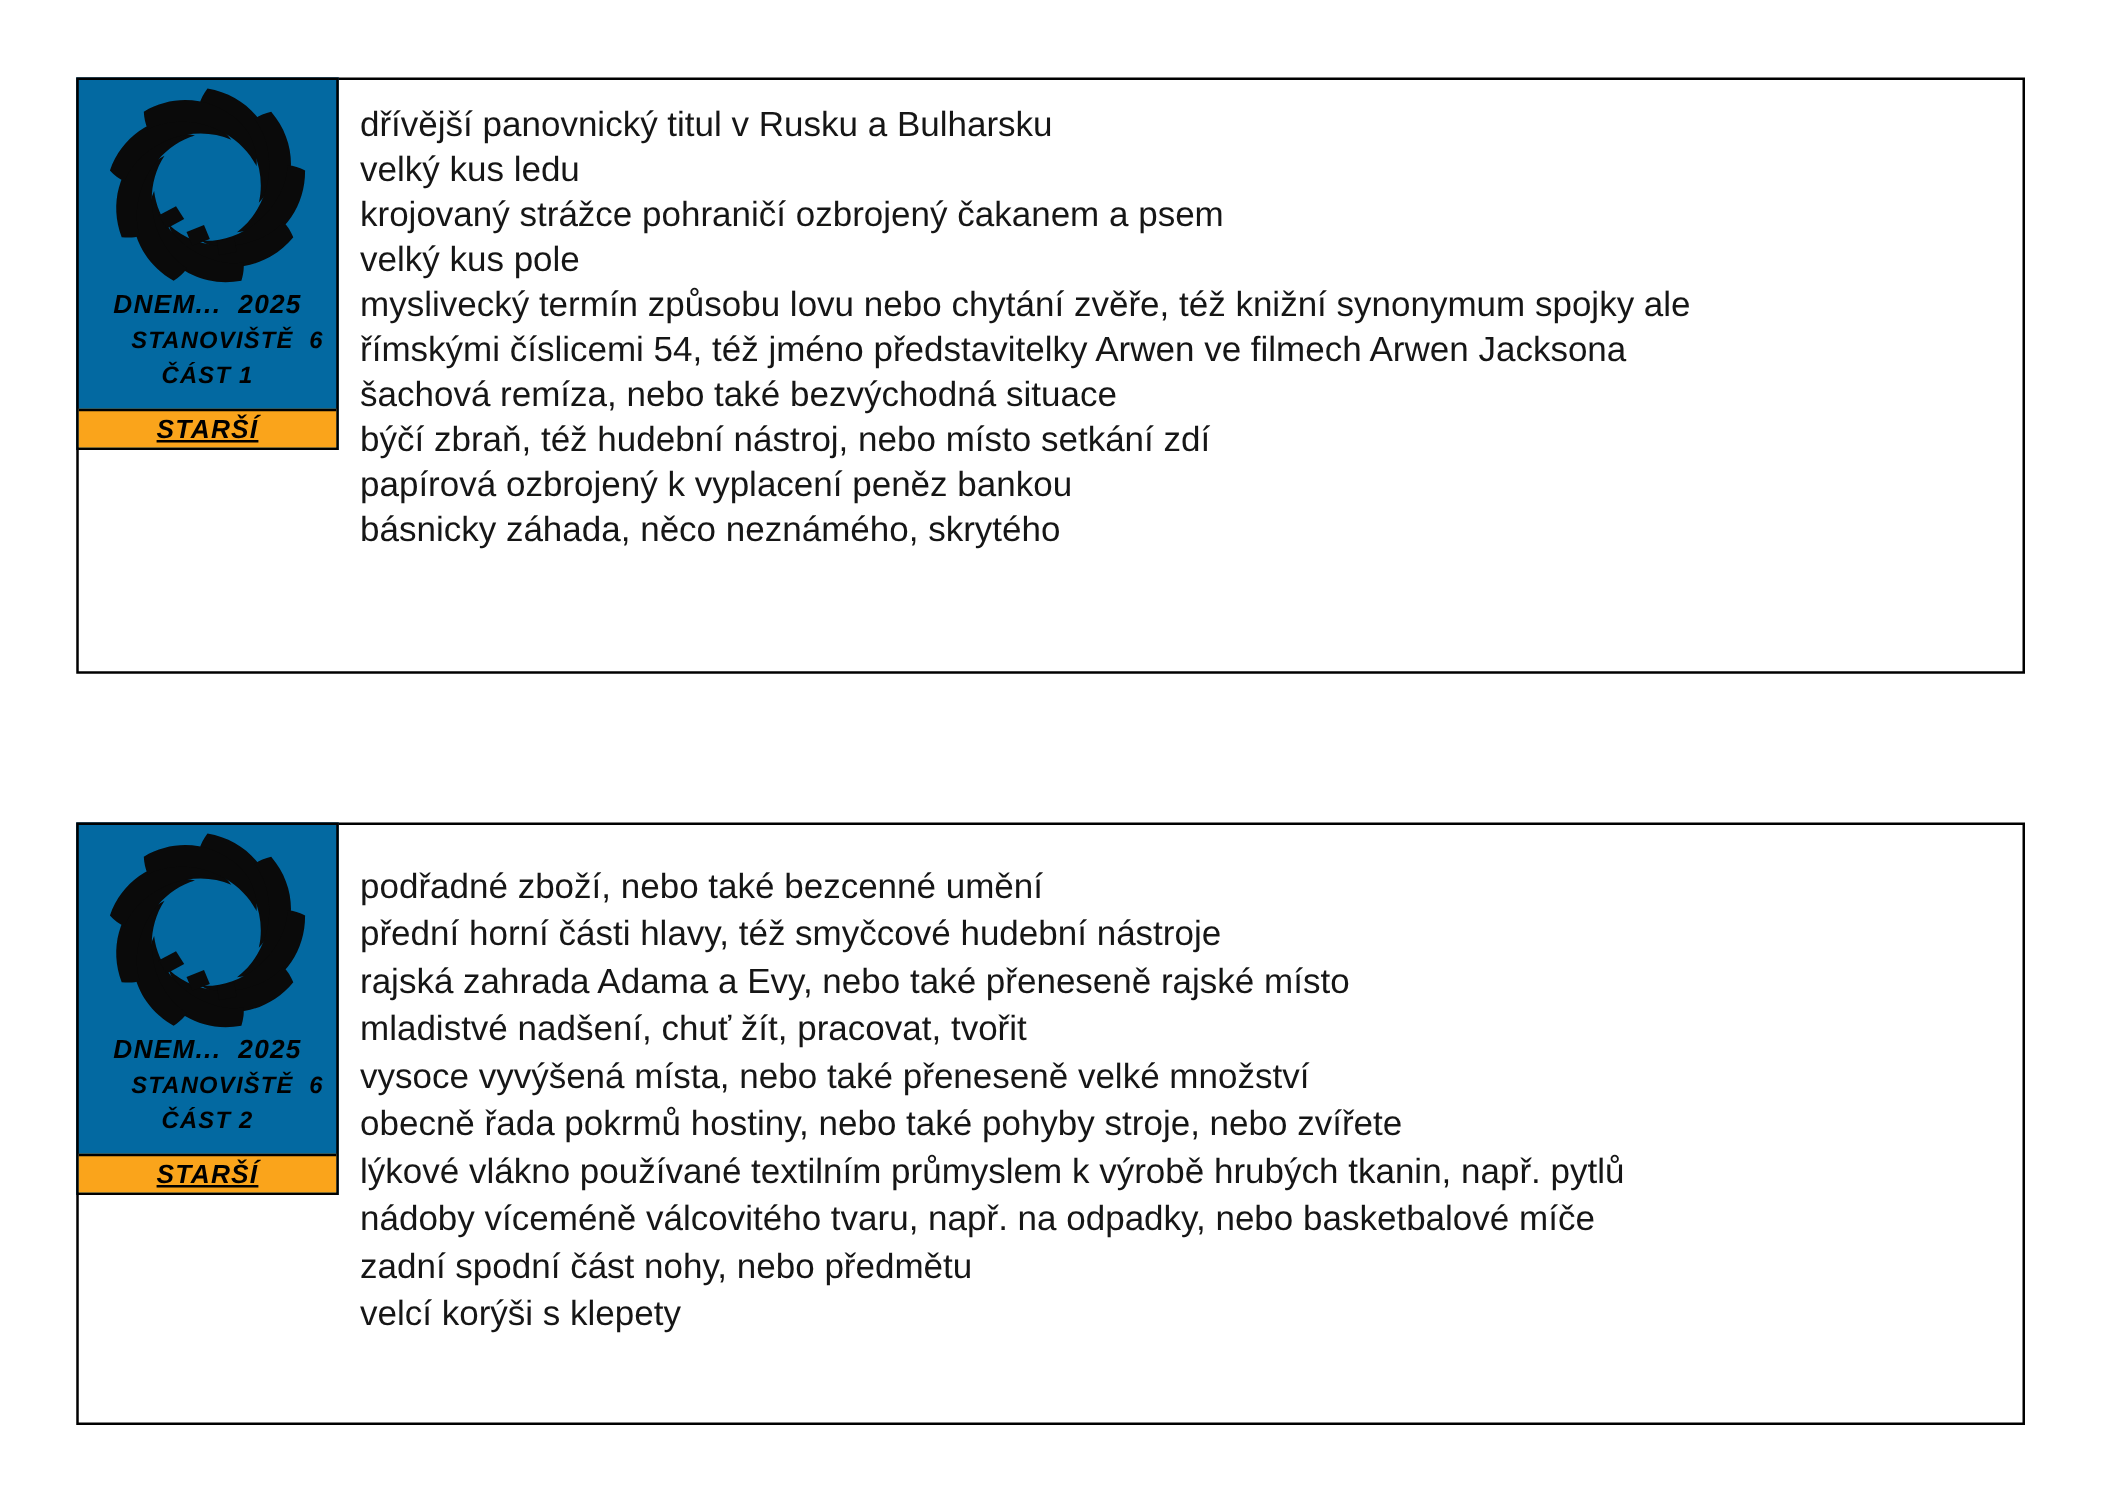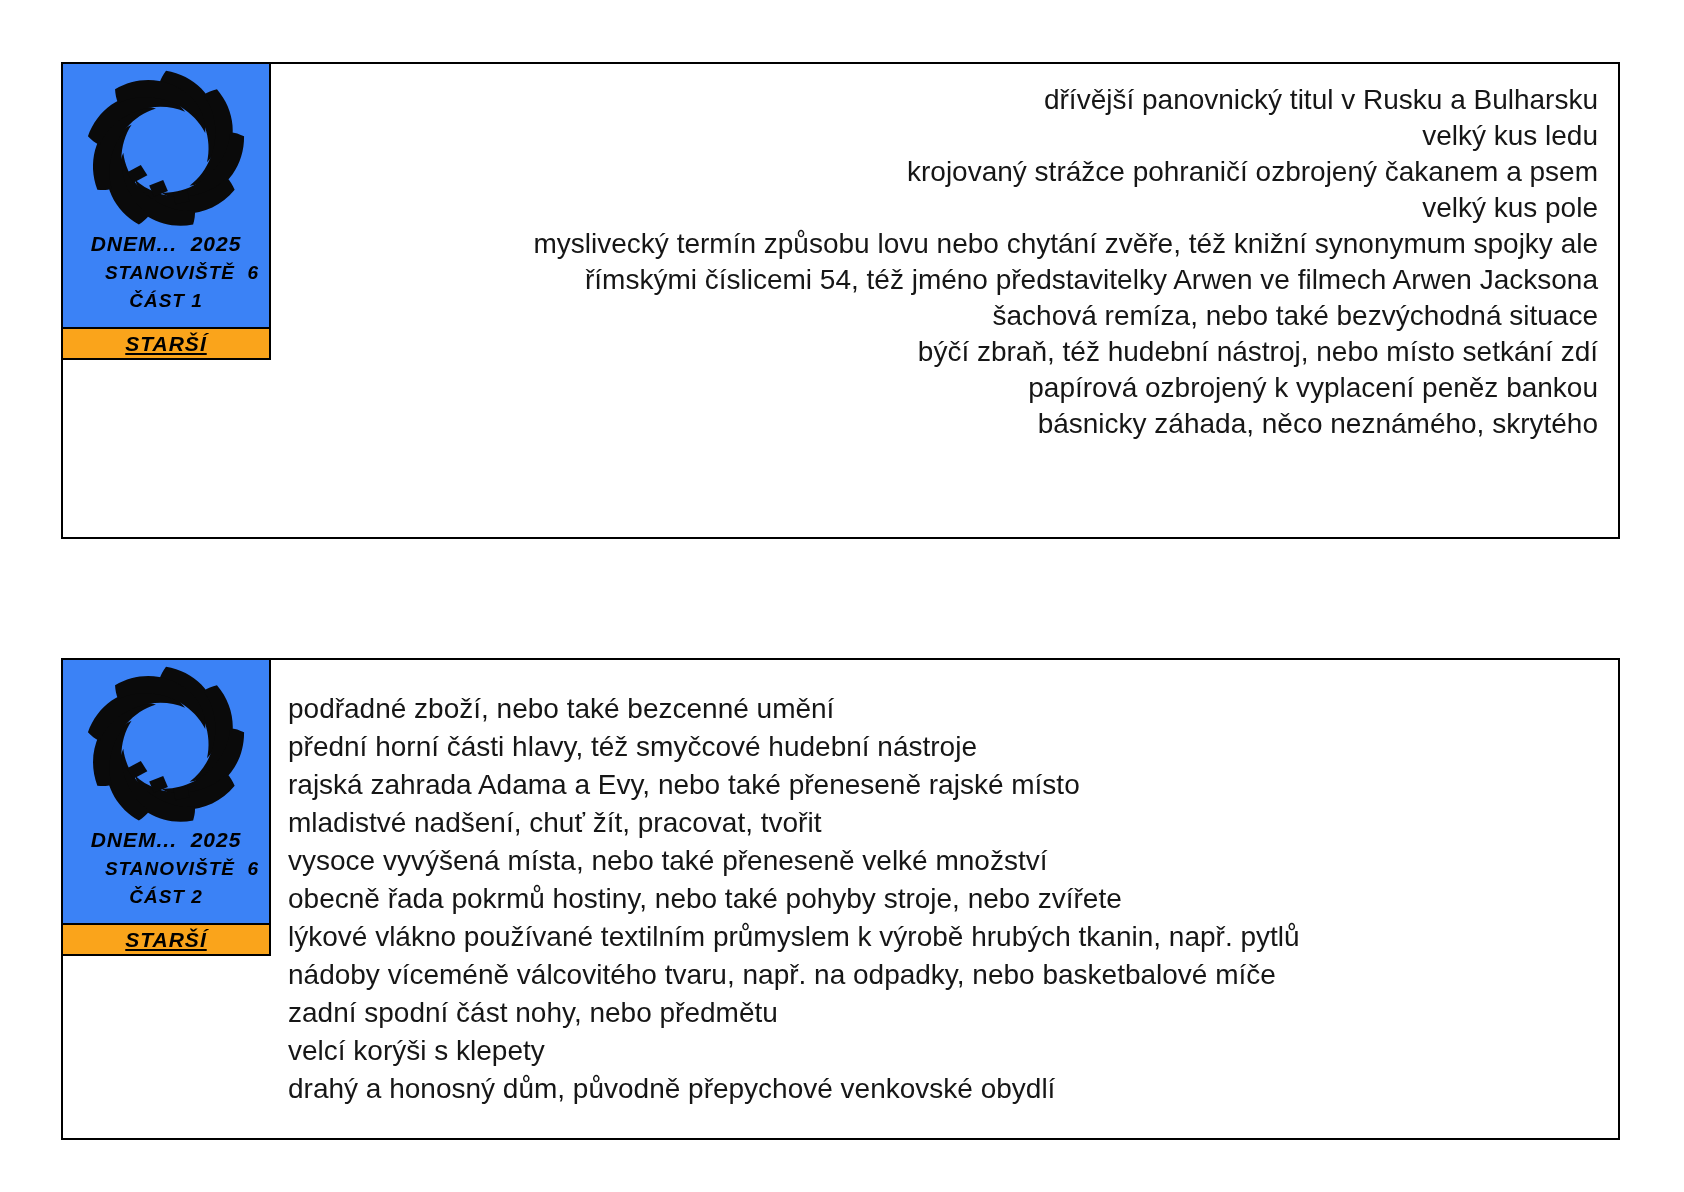--- a/index.html
+++ b/index.html
@@ -9,39 +9,39 @@
   }
   .card{
     position:absolute;left:61px;width:1555px;background:#ffffff;
     border:2px solid #000000;
   }
   .card-1{top:62px;height:473px;}
   .card-2{top:658px;height:478px;}
 
   .logo-cell{
     position:absolute;top:-2px;left:-2px;width:206px;height:294px;
-    border:2px solid #000000;background:#3b82f6;
+    border:2px solid #000000;background:#0369a1;
   }
   .swirl{position:absolute;top:4px;left:5px;width:196px;height:166px;}
   .logo-line{
     position:absolute;left:0;right:0;text-align:center;color:#000000;
     font-weight:bold;font-style:italic;white-space:pre;letter-spacing:1px;
   }
   .logo-event{top:168px;font-size:21px;}
   .logo-station{top:198px;font-size:19px;margin-left:32px;}
   .logo-part{top:226px;font-size:19px;}
   .banner{
     position:absolute;left:0;right:0;bottom:0;height:29px;
     background:#FAA41B;border-top:2px solid #000000;
     text-align:center;color:#000000;font-weight:bold;font-style:italic;
     font-size:21px;line-height:29px;letter-spacing:1px;text-decoration:underline;
   }
 
   .clues{position:absolute;left:225px;top:0;right:20px;}
-  .card-1 .clues{padding-top:18px;text-align:right;}
+  .card-1 .clues{padding-top:18px;}
   .card-2 .clues{padding-top:30px;}
   .clue{font-size:28px;color:#161616;white-space:nowrap;}
   .card-1 .clue{line-height:36px;}
   .card-2 .clue{line-height:38px;}
 </style>
 </head>
 <body>
 
 <svg width="0" height="0" style="position:absolute">
   <defs>
@@ -104,17 +104,16 @@
       <div class="clue">podřadné zboží, nebo také bezcenné umění</div>
       <div class="clue">přední horní části hlavy, též smyčcové hudební nástroje</div>
       <div class="clue">rajská zahrada Adama a Evy, nebo také přeneseně rajské místo</div>
       <div class="clue">mladistvé nadšení, chuť žít, pracovat, tvořit</div>
       <div class="clue">vysoce vyvýšená místa, nebo také přeneseně velké množství</div>
       <div class="clue">obecně řada pokrmů hostiny, nebo také pohyby stroje, nebo zvířete</div>
       <div class="clue">lýkové vlákno používané textilním průmyslem k výrobě hrubých tkanin, např. pytlů</div>
       <div class="clue">nádoby víceméně válcovitého tvaru, např. na odpadky, nebo basketbalové míče</div>
       <div class="clue">zadní spodní část nohy, nebo předmětu</div>
       <div class="clue">velcí korýši s klepety</div>
-      <div class="clue">drahý a honosný dům, původně přepychové venkovské obydlí</div>
     </div>
   </section>
 
 </div>
 
 </body></html>

